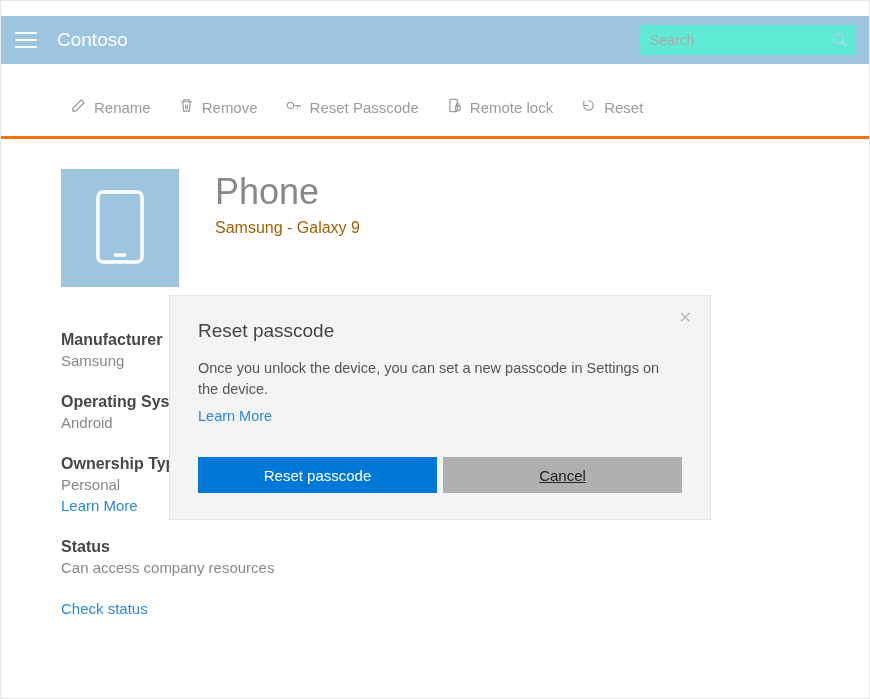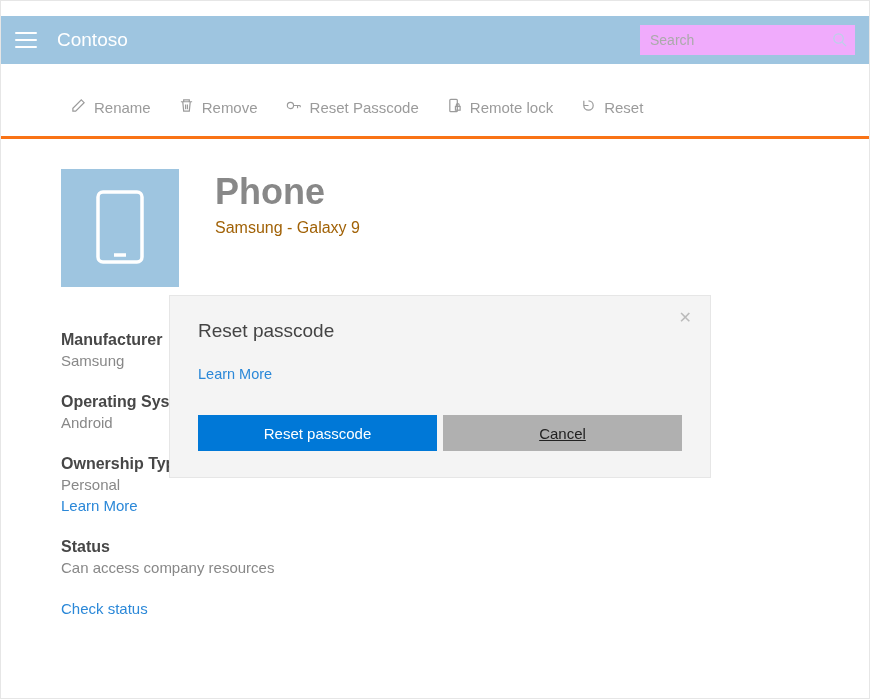--- a/index.html
+++ b/index.html
@@ -36,21 +36,21 @@
   .brand {
     font-size: 19px; font-weight: 400; color: #fff;
   }
   .search-wrap {
     margin-left: auto;
     position: relative;
     width: 215px;
   }
   .search-input {
     width: 100%; height: 30px;
-    border: none; background: #f0abfc;
+    border: none; background: #5eead4;
     padding: 0 30px 0 10px;
     font-size: 14px; color: #555;
     outline: none;
   }
   .search-input::placeholder { color: #aaa; }
   .search-icon {
     position: absolute; right: 8px; top: 7px;
     color: #b8d3e6;
   }
   .toolbar {
@@ -69,21 +69,21 @@
   }
   .device-header {
     display: flex; gap: 36px;
   }
   .device-tile {
     width: 118px; height: 118px;
     background: #9ec5e0;
     display: flex; align-items: center; justify-content: center;
   }
   .device-title-block { padding-top: 2px; }
-  .device-title { font-size: 36px; font-weight: 700; color: #888; margin-bottom: 6px; }
+  .device-title { font-size: 36px; font-weight: 400; color: #888; margin-bottom: 6px; }
   .device-subtitle { font-size: 16px; color: #a16207; font-weight: 300; }
   .details { margin-top: 44px; }
   .detail-group { margin-bottom: 24px; }
   .detail-label { font-size: 16px; color: #474747; font-weight: 600; margin-bottom: 3px; }
   .detail-value { font-size: 15px; color: #888; }
   .link { color: #2b88d8; font-size: 15px; cursor: pointer; display: inline-block; margin-top: 4px; }
   .dialog {
     position: absolute;
     left: 168px; top: 294px;
     width: 542px;
@@ -211,19 +211,20 @@
     </div>
   </div>
 </div>
 
 <div class="dialog">
   <button class="dialog-close">
     <span>✕</span>
   </button>
   <div class="dialog-title">Reset passcode</div>
   <div class="dialog-body">
+    <div>Once you unlock the device, you can set a new passcode in Settings on the device.</div>
     <span class="dialog-learn">Learn More</span>
   </div>
   <div class="dialog-buttons">
     <button class="btn btn-primary">Reset passcode</button>
     <button class="btn btn-secondary">Cancel</button>
   </div>
 </div>
 
 </body></html>

